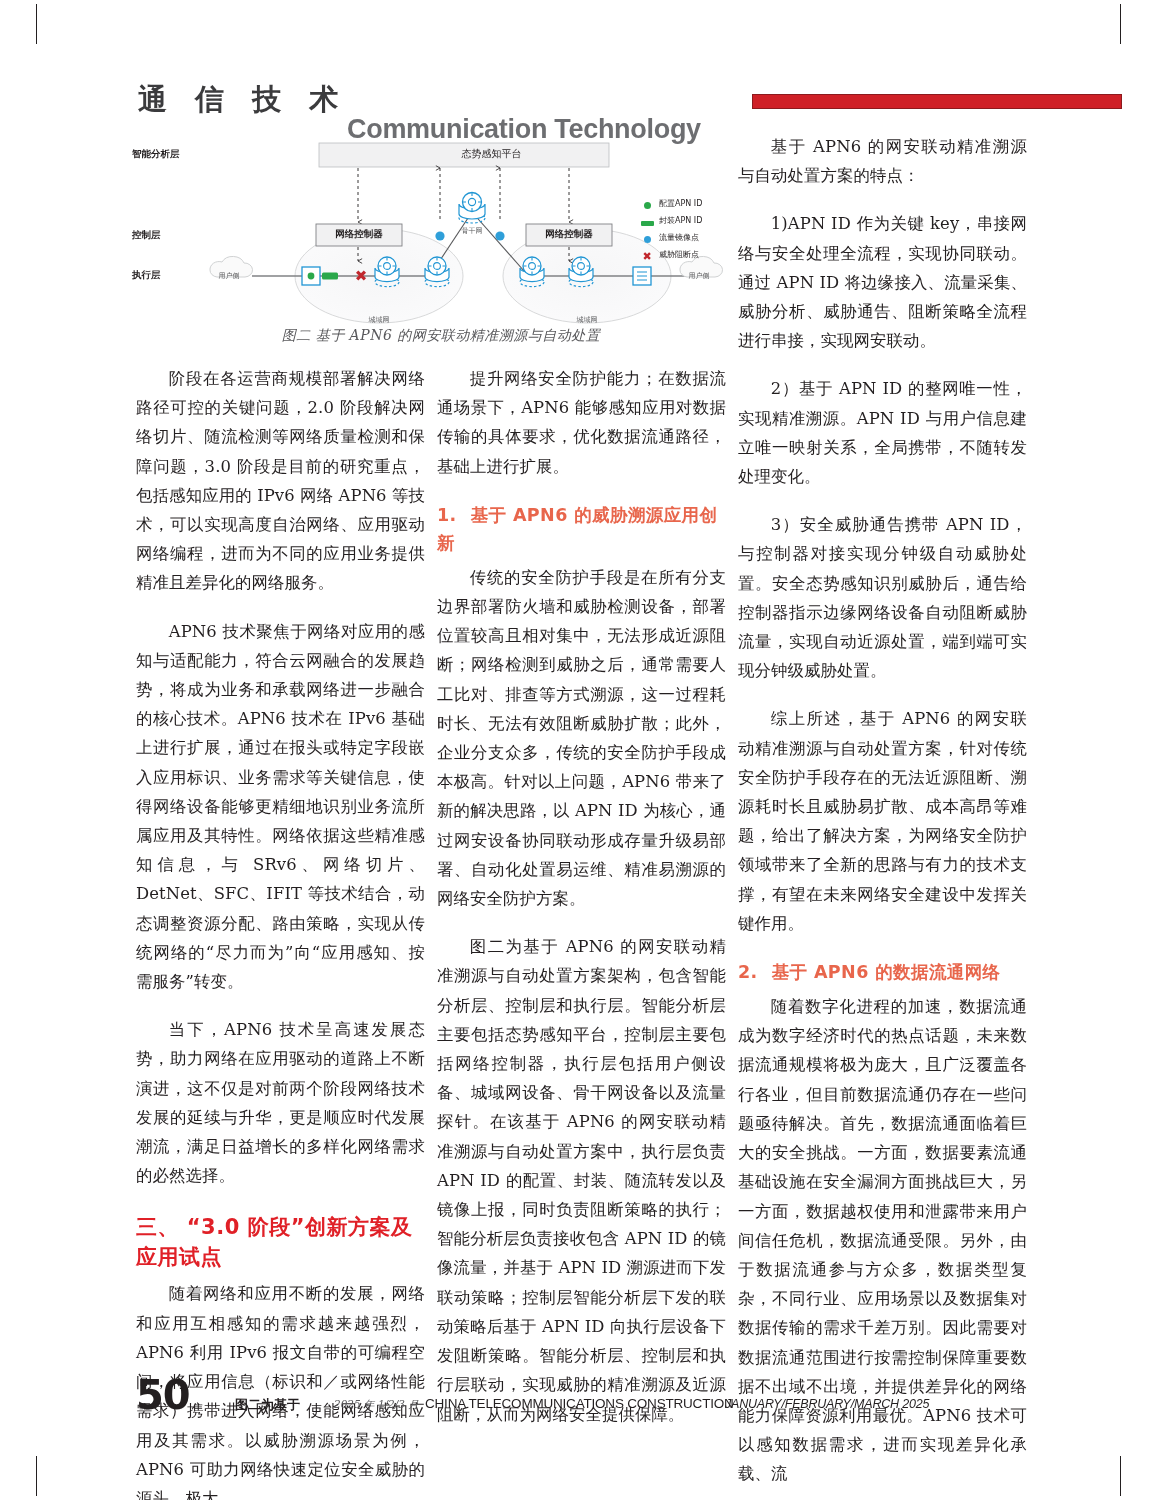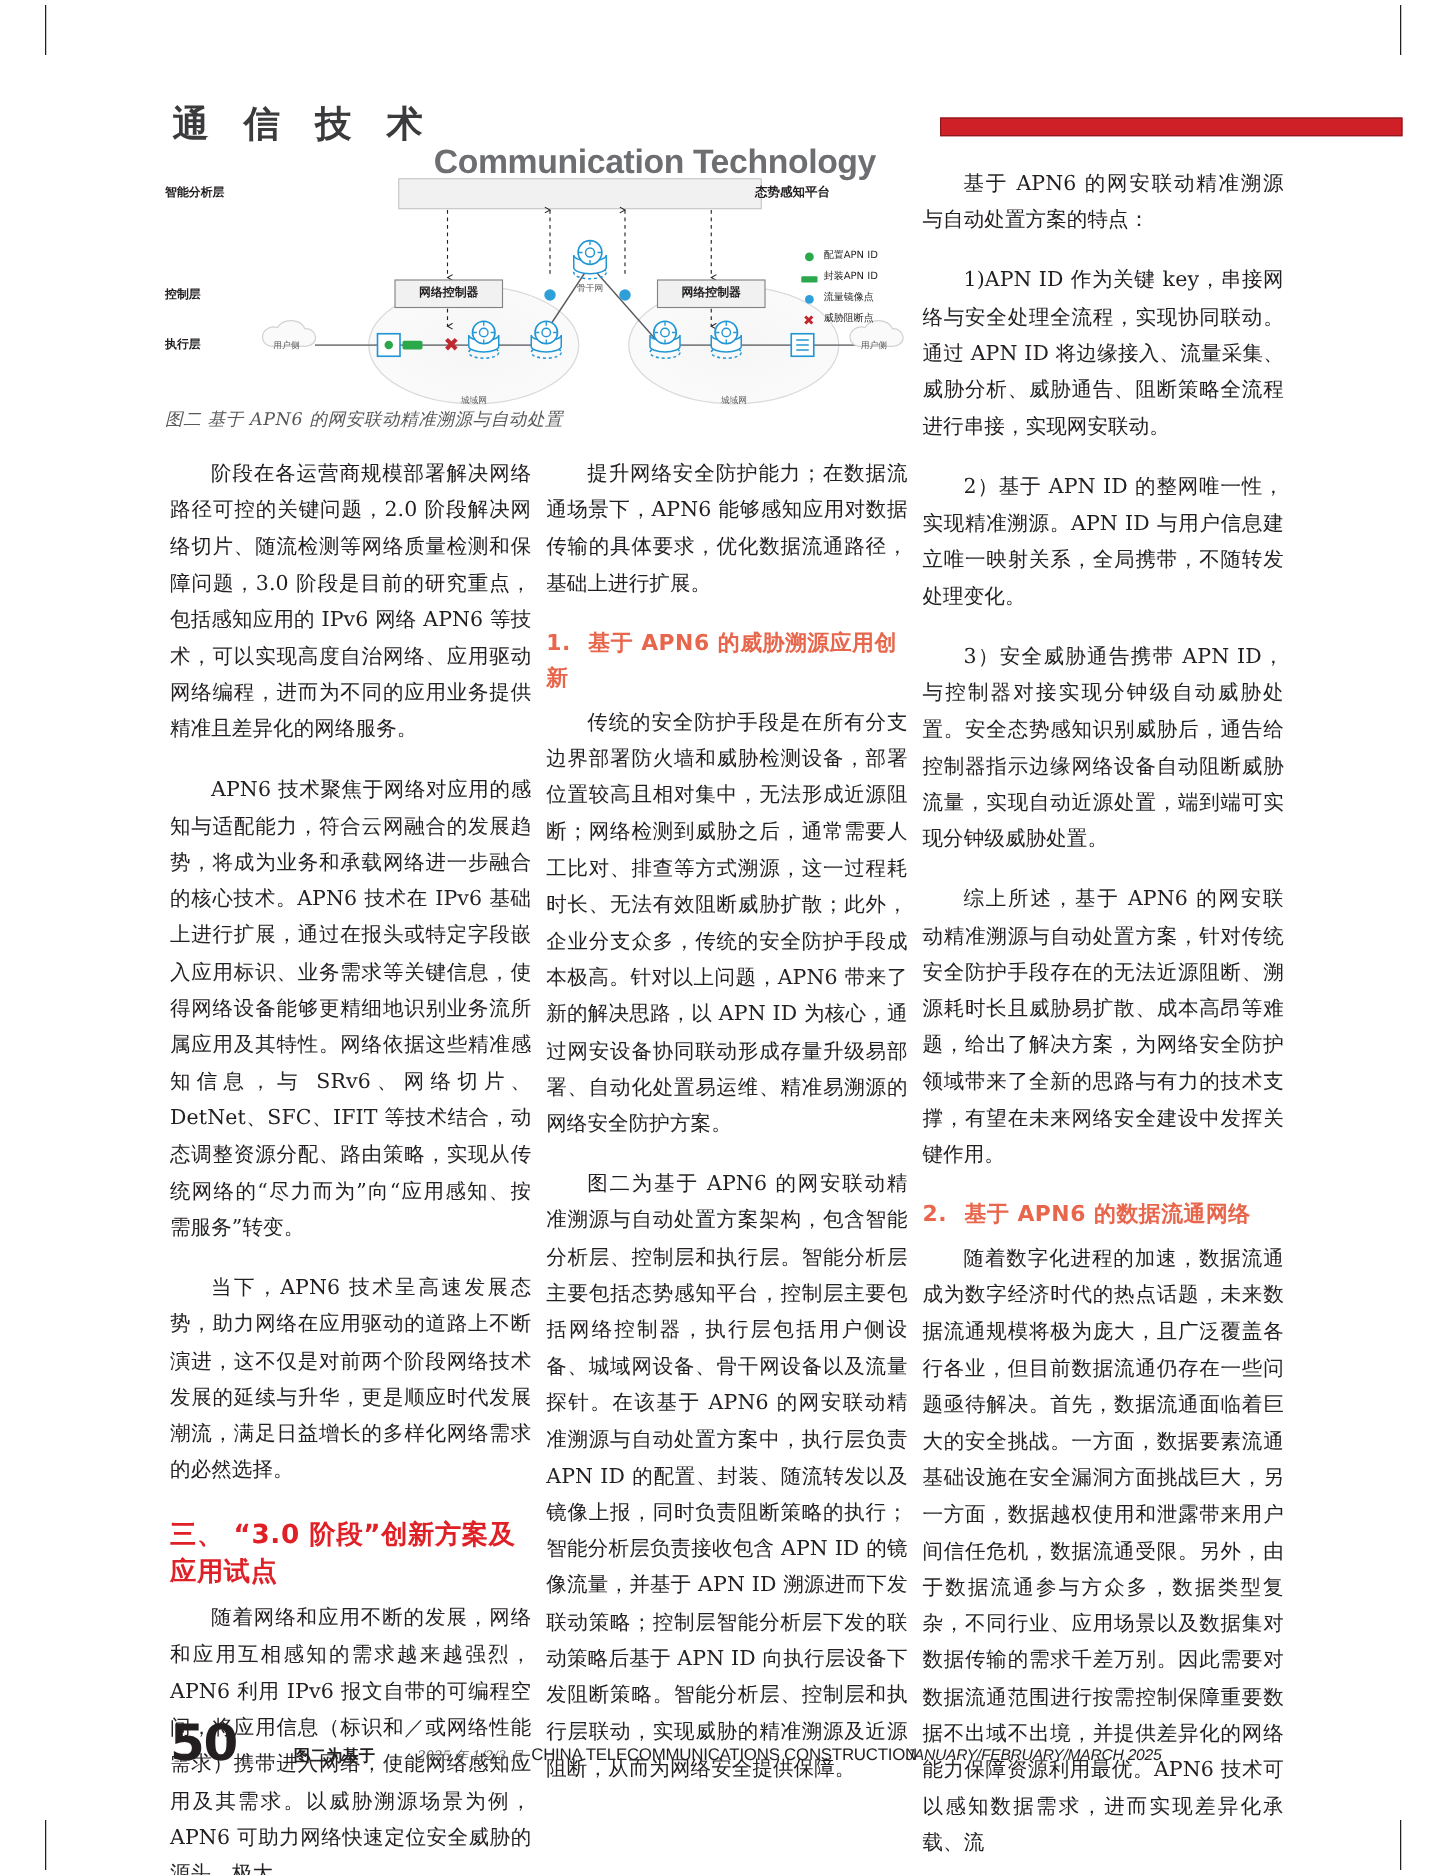--- a/index.html
+++ b/index.html
@@ -70,21 +70,21 @@
     font-family: "DejaVu Sans", "Liberation Sans", sans-serif;
     font-size: 9.5px;
     font-weight: 700;
     color: #231f20;
     white-space: nowrap;
   }
   .fig-caption {
     position: absolute;
     left: 132px; top: 327px;
     width: 618px;
-    text-align: left;
+    text-align: center;
     font-family: "DejaVu Serif", "Liberation Serif", serif;
     font-style: italic;
     font-size: 14px;
     color: #58585b;
     letter-spacing: 0.5px;
   }
   .fig-legend {
     position: absolute;
     left: 640px; top: 196px;
     width: 108px;
@@ -321,21 +321,21 @@
       <circle cx="0" cy="-6" r="3.4" fill="none" stroke="#2196d4" stroke-width="1.1"></circle>
       <path d="M0,-14.5 L0,-11.5 M0,-0.5 L0,2.5 M-8.5,-6 L-5.5,-6 M5.5,-6 L8.5,-6" stroke="#2196d4" stroke-width="1.1"></path>
     </g>
 
     <g>
       <rect x="501" y="131" width="18" height="18" fill="#ffffff" stroke="#2196d4" stroke-width="1.3"></rect>
       <path d="M505,136 h10 M505,140 h10 M505,144 h10" stroke="#2196d4" stroke-width="1.1"></path>
     </g>
   </svg>
 
-  <div style="position:absolute;left:187px;top:11px;width:345px;text-align:right;font-family:'DejaVu Sans','Liberation Sans',sans-serif;font-size:10px;font-weight:700;color:#231f20;">态势感知平台</div>
+  <div style="position:absolute;left:187px;top:11px;width:345px;text-align:center;font-family:'DejaVu Sans','Liberation Sans',sans-serif;font-size:10px;font-weight:400;color:#231f20;">态势感知平台</div>
 
   <div style="position:absolute;left:184px;top:92px;width:86px;text-align:center;font-family:'DejaVu Sans','Liberation Sans',sans-serif;font-size:9.5px;font-weight:700;color:#231f20;">网络控制器</div>
   <div style="position:absolute;left:394px;top:92px;width:86px;text-align:center;font-family:'DejaVu Sans','Liberation Sans',sans-serif;font-size:9.5px;font-weight:700;color:#231f20;">网络控制器</div>
 
   <div style="position:absolute;left:318px;top:90px;width:44px;text-align:center;font-family:'DejaVu Sans','Liberation Sans',sans-serif;font-size:7px;color:#58595b;">骨干网</div>
 
   <div style="position:absolute;left:215px;top:179px;width:64px;text-align:center;font-family:'DejaVu Sans','Liberation Sans',sans-serif;font-size:7px;color:#58595b;">城域网</div>
   <div style="position:absolute;left:423px;top:179px;width:64px;text-align:center;font-family:'DejaVu Sans','Liberation Sans',sans-serif;font-size:7px;color:#58595b;">城域网</div>
 
   <div style="position:absolute;left:78px;top:135px;width:38px;text-align:center;font-family:'DejaVu Sans','Liberation Sans',sans-serif;font-size:7px;color:#58595b;">用户侧</div>

